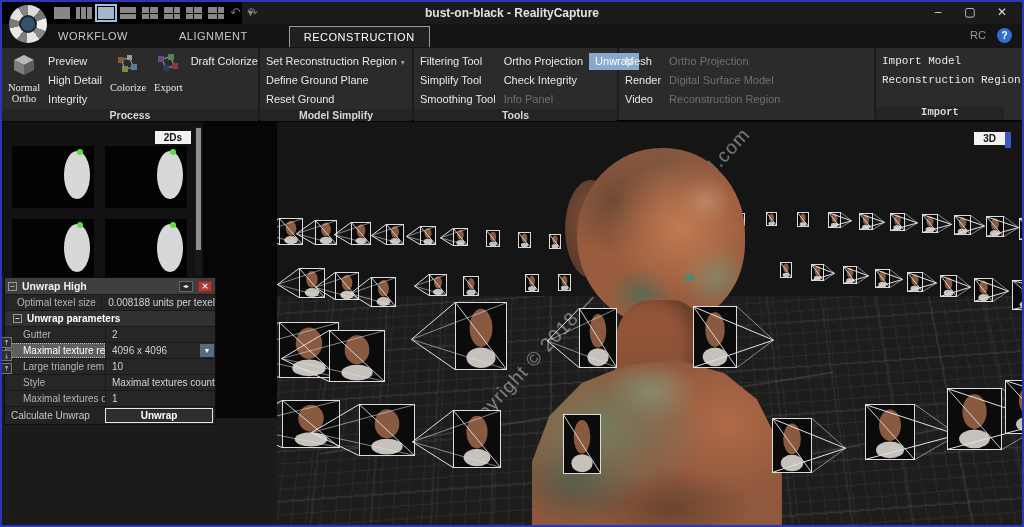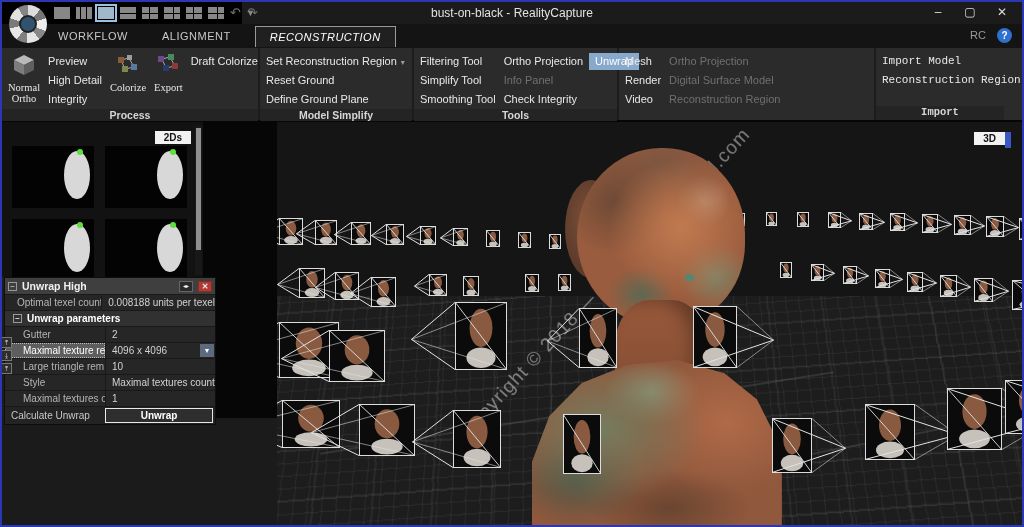--- a/index.html
+++ b/index.html
@@ -16,29 +16,29 @@
   .qa-icons{ position:absolute; left:52px; top:5px; display:flex; gap:6px; align-items:center; }
   .li{ width:16px; height:12px; background:#878787; display:inline-block; }
   .li.sel{ outline:2px solid #9fc0e0; outline-offset:1px; background:#9fb8cc; }
   .li-b{ background:linear-gradient(90deg,#878787 0 4px,#000 4px 5px,#878787 5px 10px,#000 10px 11px,#878787 11px 16px); }
   .li-c{ background:linear-gradient(90deg,#9fb8cc 0 9px,#000 9px 10px,#9fb8cc 10px 16px); }
   .li-d{ background:linear-gradient(0deg,#878787 0 5px,#000 5px 6px,#878787 6px 12px),linear-gradient(90deg,#878787 0 9px,#000 9px 10px,#878787 10px 16px); background-blend-mode:darken; }
   .li-e{ background:linear-gradient(0deg,#878787 0 5px,#000 5px 6px,#878787 6px 12px); }
   .li-f{ background:linear-gradient(90deg,#878787 0 7px,#000 7px 8px,#878787 8px 16px),linear-gradient(0deg,#878787 0 5px,#000 5px 6px,#878787 6px 12px); background-blend-mode:darken; }
   .undo,.redo{ color:#6f6f6f; font-size:13px; line-height:12px; }
   .qa-more{ position:absolute; left:244px; top:6px; color:#8a8a8a; font-size:9px; }
-  .title-text{ position:absolute; left:0; right:0; top:4px; text-align:center; color:#e2e2e2; font-size:12px; }
+  .title-text{ position:absolute; left:0; right:0; top:4px; text-align:center; color:#e2e2e2; font-size:12px;font-weight:bold; }
   .win-controls{ position:absolute; right:4px; top:0; display:flex; height:22px; }
   .win-btn{ width:32px; text-align:center; color:#dcdcdc; font-size:12px; line-height:20px; }
 
   
   .tabrow{ position:relative; height:24px; background:#141414; }
-  .tabs{ position:absolute; left:46px; top:0; display:flex; gap:14px; height:24px; align-items:center; }
+  .tabs{ position:absolute; left:46px; top:0; display:flex; gap:31px; height:24px; align-items:center; }
   .tab{ color:#c8c8c8; font-size:11px; letter-spacing:0.5px; padding:3px 10px; }
-  .tab.active{ color:#fff; background:#202020; border:1px solid #9a9a9a; border-bottom:none; padding:4px 14px;font-style:italic; }
+  .tab.active{ color:#fff; background:#202020; border:1px solid #9a9a9a; border-bottom:none; padding:4px 14px; }
   .rc-label{ position:absolute; right:36px; top:5px; color:#9a9a9a; font-size:11px; }
   .help-icon{ position:absolute; right:10px; top:4px; width:15px; height:15px; border-radius:50%; background:#2f6fd0; color:#fff; font-size:10px; font-weight:bold; text-align:center; line-height:15px; }
 
   
   .ribbon{ height:74px; background:#2b2b2b; display:flex; border-bottom:2px solid #060606; }
   .rgroup{ display:flex; flex-direction:column; border-right:2px solid #1c1c1c; }
   .rgroup-content{ flex:1; display:flex; padding:4px 6px 0 6px; gap:8px; }
   .rgroup-label{ height:14px; background:#242424; color:#d6d6d6; font-size:10.5px; text-align:center; font-weight:bold; }
   .bigbtn{ width:44px; display:flex; flex-direction:column; align-items:center; color:#e8e8e8; font-size:10.5px; line-height:11px; text-align:center;font-family:Liberation Serif, serif; }
   .bigbtn .ic{ margin:2px 0 4px 0; }
@@ -232,41 +232,41 @@
           <span class="r-item">Draft Colorize</span>
         </div>
       </div>
       <div class="rgroup-label">Process</div>
     </div>
 
     <div class="rgroup" style="width:154px;">
       <div class="rgroup-content">
         <div class="rcol">
           <span class="r-item"><span>Set Reconstruction Region</span><span class="r-arrow">▾</span></span>
+          <span class="r-item">Define Ground Plane</span>
           <span class="r-item">Reset Ground</span>
-          <span class="r-item">Define Ground Plane</span>
         </div>
       </div>
       <div class="rgroup-label">Model Simplify</div>
     </div>
 
     <div class="rgroup" style="width:205px;">
       <div class="rgroup-content">
         <div class="rcol">
           <span class="r-item">Filtering Tool</span>
           <span class="r-item">Simplify Tool</span>
           <span class="r-item">Smoothing Tool</span>
         </div>
         <div class="rcol">
           <div class="row1flex">
             <span class="r-item">Ortho Projection</span>
             <span class="chip">Unwrap</span>
           </div>
+          <span class="r-item">Check Integrity</span>
           <span class="r-item disabled">Info Panel</span>
-          <span class="r-item">Check Integrity</span>
         </div>
       </div>
       <div class="rgroup-label">Tools</div>
     </div>
 
     <div class="rgroup" style="width:257px;">
       <div class="rgroup-content">
         <div class="rcol">
           <span class="r-item">Mesh</span>
           <span class="r-item">Render</span>
@@ -325,21 +325,21 @@
       </div>
 
       <div class="unwrap">
         <div class="u-head">
           <span class="u-min">−</span>
           <span class="u-title">Unwrap High</span>
           <span class="u-hbtn">◂▸</span>
           <span class="u-hbtn u-close">✕</span>
         </div>
         <div class="u-row">
-          <div class="u-label">Optimal texel count</div>
+          <div class="u-label">Optimal texel size</div>
           <div class="u-value">0.008188 units per texel</div>
         </div>
         <div class="u-section">
           <span class="u-min">−</span>
           <span>Unwrap parameters</span>
         </div>
         <div class="u-row">
           <div class="u-label indent">Gutter</div>
           <div class="u-value">2</div>
         </div>

